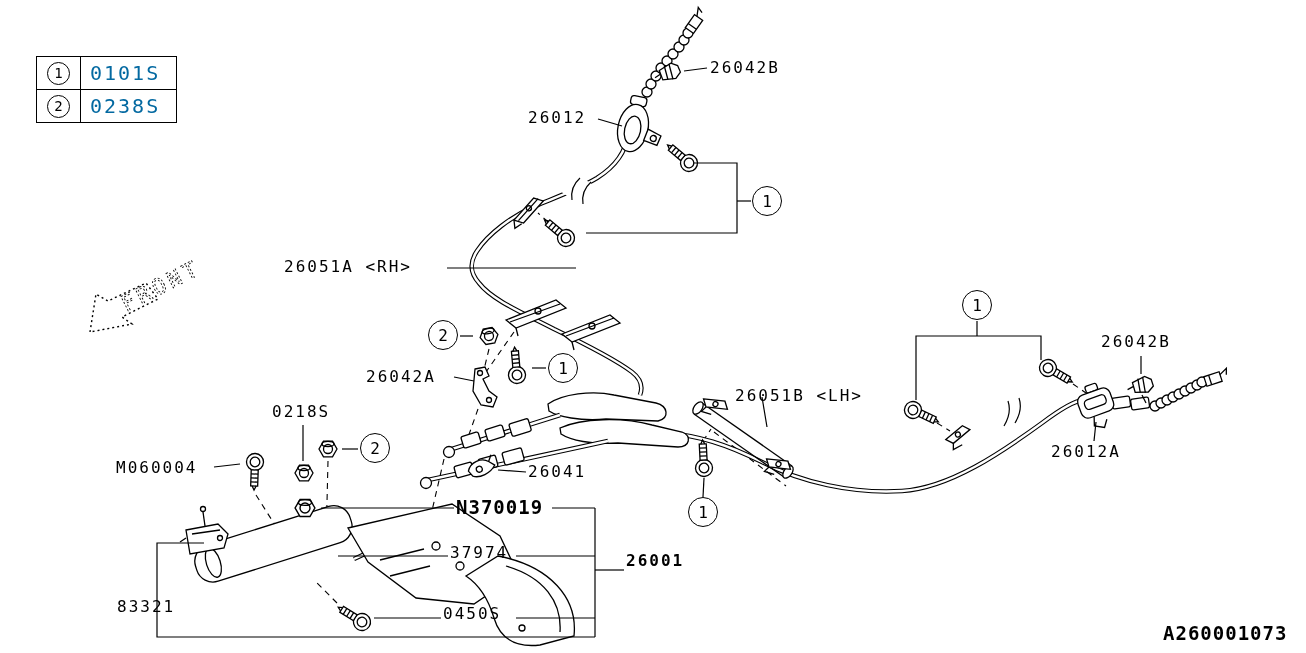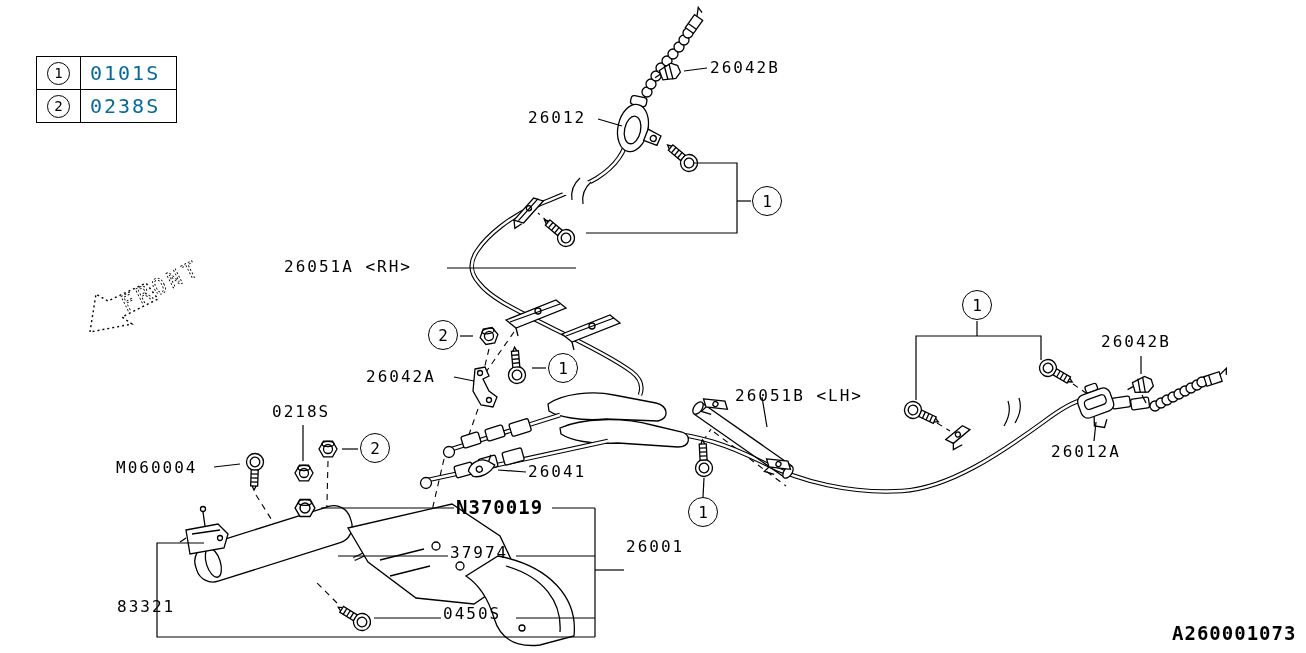--- a/index.html
+++ b/index.html
@@ -300,24 +300,24 @@
 <div class="lbl" style="left:284px;top:256px;">26051A &lt;RH&gt;</div>
 <div class="lbl" style="left:366px;top:366px;">26042A</div>
 <div class="lbl" style="left:735px;top:385px;">26051B &lt;LH&gt;</div>
 <div class="lbl" style="left:1101px;top:331px;">26042B</div>
 <div class="lbl" style="left:1051px;top:441px;">26012A</div>
 <div class="lbl" style="left:272px;top:401px;">0218S</div>
 <div class="lbl" style="left:116px;top:457px;">M060004</div>
 <div class="lbl" style="left:528px;top:461px;">26041</div>
 <div class="lbl small-lbl" style="left:456px;top:496px;">N370019</div>
 <div class="lbl" style="left:450px;top:542px;">37974</div>
-<div class="lbl" style="left:626px;top:536px;">26001</div>
+<div class="lbl" style="left:626px;top:550px;font-weight:bold;">26001</div>
 <div class="lbl" style="left:443px;top:603px;">0450S</div>
 <div class="lbl" style="left:117px;top:596px;">83321</div>
-<div class="lbl small-lbl" style="left:1163px;top:622px;margin-left:9px;">A260001073</div>
+<div class="lbl small-lbl" style="left:1163px;top:622px;">A260001073</div>
 
 <div class="circ" style="left:752px;top:186px;">1</div>
 <div class="circ" style="left:428px;top:320px;">2</div>
 <div class="circ" style="left:548px;top:353px;">1</div>
 <div class="circ" style="left:962px;top:290px;">1</div>
 <div class="circ" style="left:360px;top:433px;">2</div>
 <div class="circ" style="left:688px;top:497px;">1</div>
 
 </div>
 

